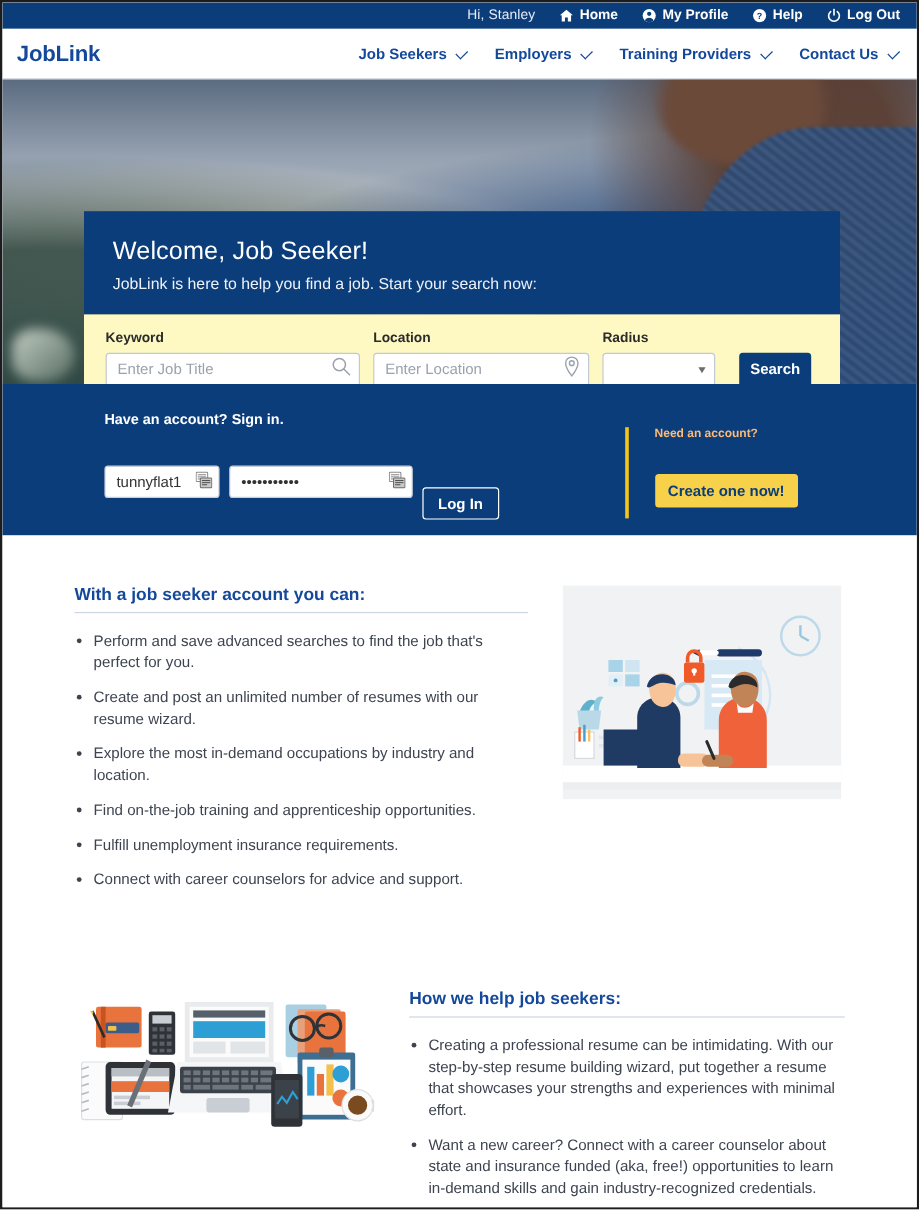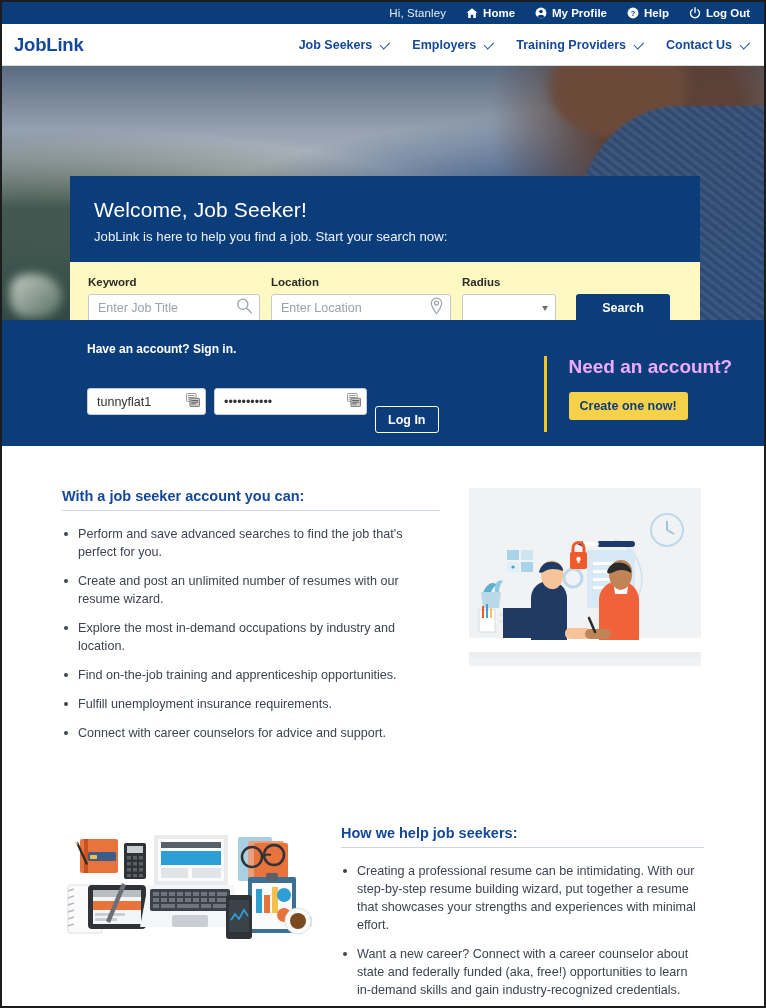--- a/index.html
+++ b/index.html
@@ -177,21 +177,21 @@
     border: 1px solid #c3c9d2;
     border-radius: 3px;
     background: #fff;
     font-size: 12.5px;
     color: #3a3a3a;
     padding: 0 30px 0 9px;
     font-family: "Liberation Sans", sans-serif;
     outline: none;
   }
   .txtin::placeholder { color: #9aa2ad; }
-  .in-kw { width: 172px; }
+  .in-kw { width: 212px; }
   .in-loc { width: 180px; }
   .in-icon {
     position: absolute;
     right: 7px; top: 50%;
     transform: translateY(-50%);
     pointer-events: none;
   }
   .selwrap { position: relative; }
   .radsel {
     width: 94px; height: 28px;
@@ -251,21 +251,21 @@
     height: 27px;
     border: 1px solid #c9ced6;
     border-radius: 3px;
     background: #fff;
     font-size: 12.5px;
     color: #333;
     padding: 0 28px 0 9px;
     font-family: "Liberation Sans", sans-serif;
     outline: none;
   }
-  .si-user { width: 119px; }
+  .si-user { width: 96px; }
   .si-pass { width: 153px; }
   .si-ic {
     position: absolute; right: 6px; top: 5px;
     width: 14px; height: 14px;
     pointer-events: none;
   }
   .login-btn {
     height: 27px;
     padding: 0 12px;
     background: #0b3d7b;
@@ -289,24 +289,24 @@
     cursor: pointer;
   }
   .signin-right {
     margin-left: 105px;
     padding-left: 22px;
     border-left: 3px solid #f5c518;
     height: 76px;
     margin-top: 14px;
   }
   .na-head {
-    color: #f0abfc;
-    font-size: 19px;
-    font-weight: bold;
-    margin-bottom: 14px;
+    color: #fdba74;
+    font-size: 10px;
+    font-weight: bold;
+    margin-bottom: 28px;
   }
   .create-btn {
     background: #f8d14a;
     border: none;
     border-radius: 3px;
     color: #0b3d7b;
     font-size: 12.5px;
     font-weight: bold;
     padding: 7px 11px;
     cursor: pointer;
@@ -730,20 +730,20 @@
             <circle cx="236" cy="96" r="13" fill="#fbfbfb" stroke="#dcdfe2"></circle>
             <circle cx="236" cy="96" r="8" fill="#7a4a21"></circle>
             <path d="M248 92a6 6 0 0 1 0 9" fill="none" stroke="#dcdfe2" stroke-width="2.5"></path>
           </svg>
         </div>
       </div>
       <div class="col-text">
         <div class="sec-head">How we help job seekers:</div>
         <ul class="bullets">
           <li>Creating a professional resume can be intimidating. With our step-by-step resume building wizard, put together a resume that showcases your strengths and experiences with minimal effort.</li>
-          <li>Want a new career? Connect with a career counselor about state and federally funded (aka, free!) opportunities to learn in-demand skills and gain industry-recognized credentials.</li>
+          <li>Want a new career? Connect with a career counselor about state and insurance funded (aka, free!) opportunities to learn in-demand skills and gain industry-recognized credentials.</li>
 
         </ul>
       </div>
     </div>
 
   </div>
 </div>
 
 </body></html>

